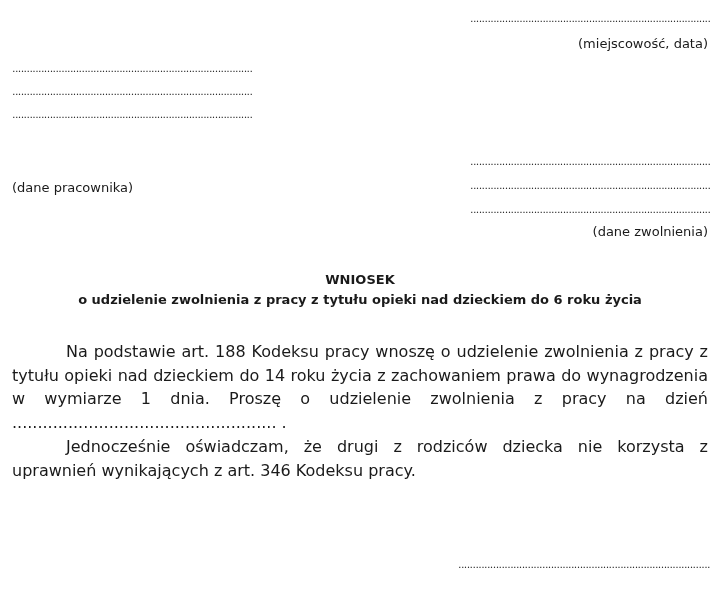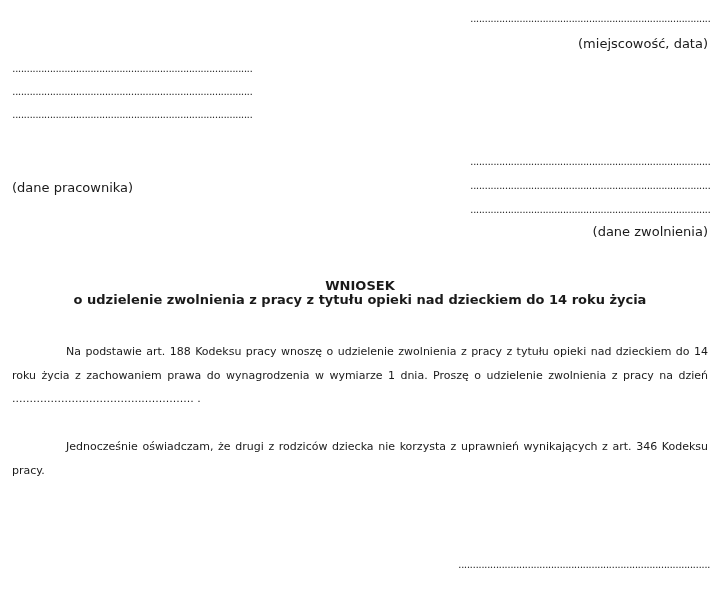--- a/index.html
+++ b/index.html
@@ -5,21 +5,21 @@
   html, body { margin: 0; padding: 0; background: #ffffff; }
   body {
     width: 720px; height: 604px; position: relative; overflow: hidden;
     font-family: "DejaVu Sans", sans-serif; color: #1a1a1a; font-size: 13px;
   }
   .abs { position: absolute; white-space: nowrap; }
   .dots { letter-spacing: -0.6px; font-size: 11px; color: #333; overflow: hidden; }
   .right { text-align: right; }
   .label { font-size: 13px; }
   .title { font-weight: bold; font-size: 13px; text-align: center; width: 720px; left: 0; }
-  .para { left: 12px; width: 696px; font-size: 11px; line-height: 23.5px; white-space: normal; text-align: justify; }
+  .para { left: 12px; width: 696px; font-size: 16px; line-height: 23.5px; white-space: normal; text-align: justify; }
   .para .indent { display: inline-block; width: 54px; }
 </style>
 </head>
 <body>
 
 <div>
   <div class="abs dots" style="left:470px; top:12px; width:240px;">......................................................................................</div>
   <div class="abs label right" style="right:12px; top:36px;">(miejscowość, data)</div>
 </div>
 
@@ -30,22 +30,22 @@
   <div class="abs label" style="left:12px; top:144px;margin-top:36px;">(dane pracownika)</div>
 </div>
 
 <div>
   <div class="abs dots" style="left:470px; top:155px; width:240px;">......................................................................................</div>
   <div class="abs dots" style="left:470px; top:179px; width:240px;">......................................................................................</div>
   <div class="abs dots" style="left:470px; top:203px; width:240px;">......................................................................................</div>
   <div class="abs label right" style="right:12px; top:224px;">(dane zwolnienia)</div>
 </div>
 
-<div class="abs title" style="top:272px;margin-top:6px;">WNIOSEK</div>
-<div class="abs title" style="top:292px;">o udzielenie zwolnienia z pracy z tytułu opieki nad dzieckiem do 14 roku życia</div>
+<div class="abs title" style="top:272px;">WNIOSEK</div>
+<div class="abs title" style="top:292px;">o udzielenie zwolnienia z pracy z tytułu opieki nad dzieckiem do 6 roku życia</div>
 
 <div class="abs para" style="top:340px;">
   <span class="indent"></span><span>Na podstawie art. 188 Kodeksu pracy wnoszę o udzielenie zwolnienia z pracy z tytułu opieki nad dzieckiem do 14 roku życia z zachowaniem prawa do wynagrodzenia w wymiarze 1 dnia. Proszę o udzielenie zwolnienia z pracy na dzień .................................................... .</span>
 </div>
 
 <div class="abs para" style="top:435px;">
   <span class="indent"></span><span>Jednocześnie oświadczam, że drugi z rodziców dziecka nie korzysta z uprawnień wynikających z art. 346 Kodeksu pracy.</span>
 </div>
 
 <div>

